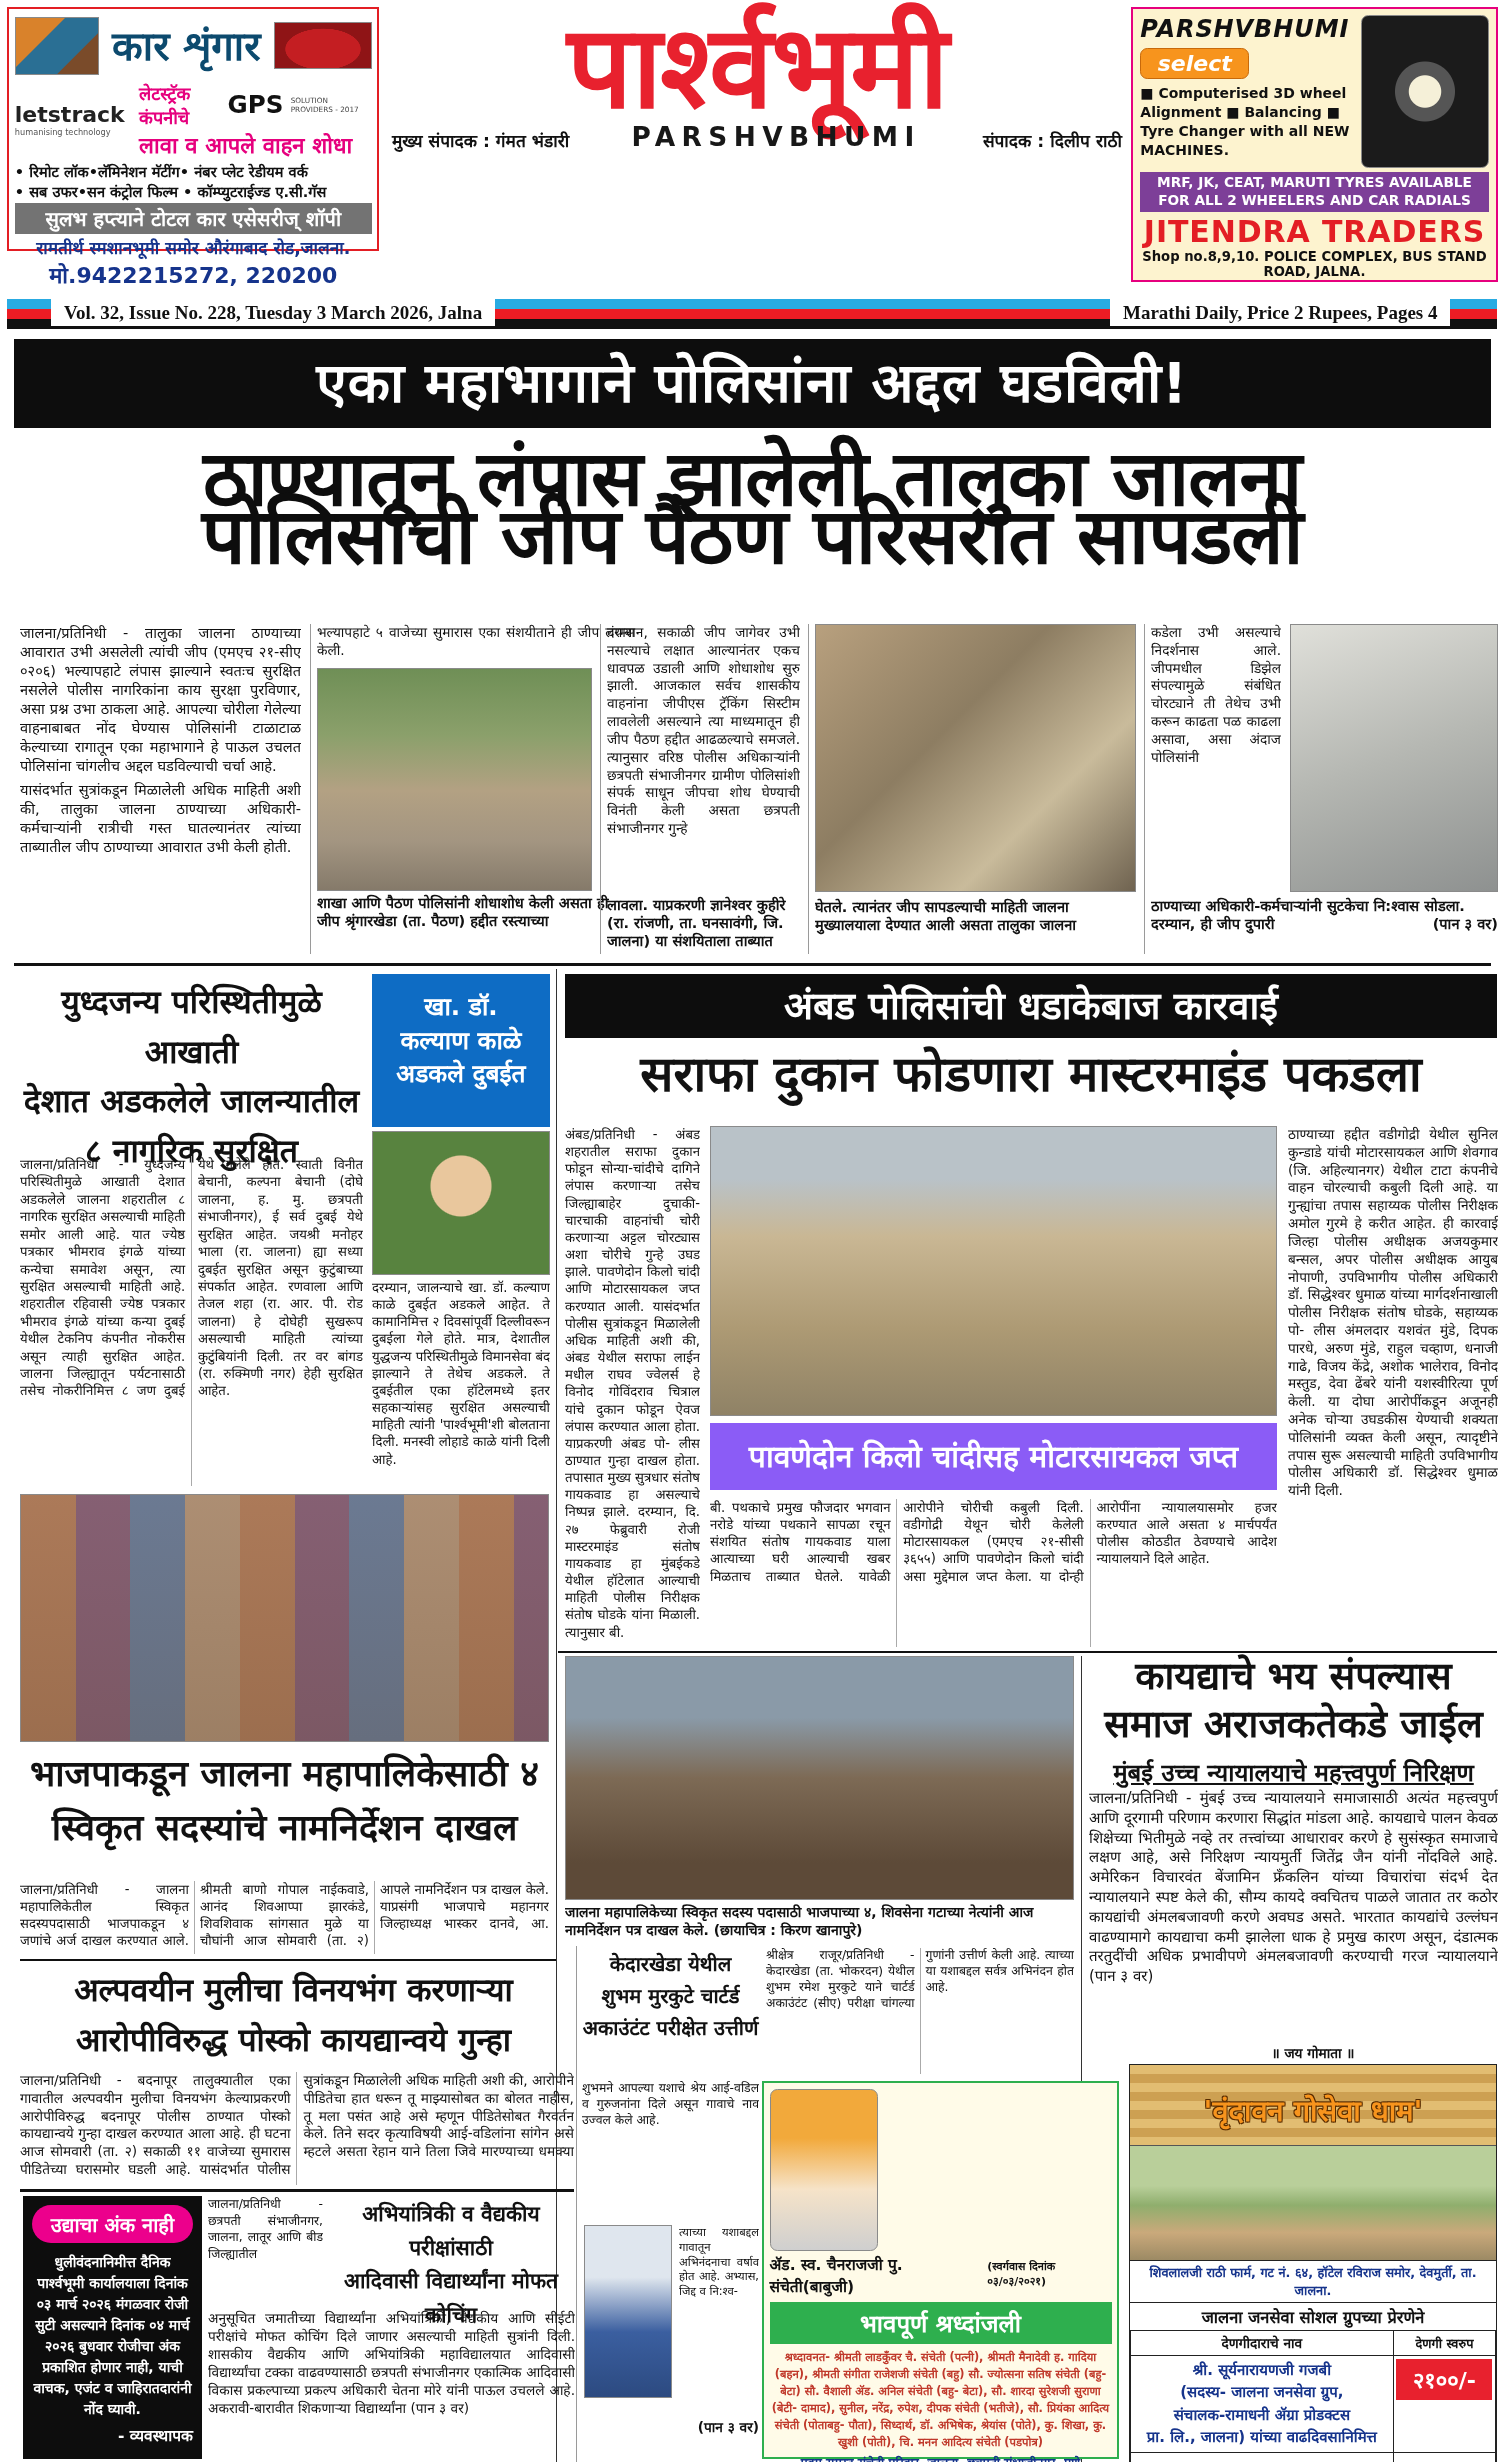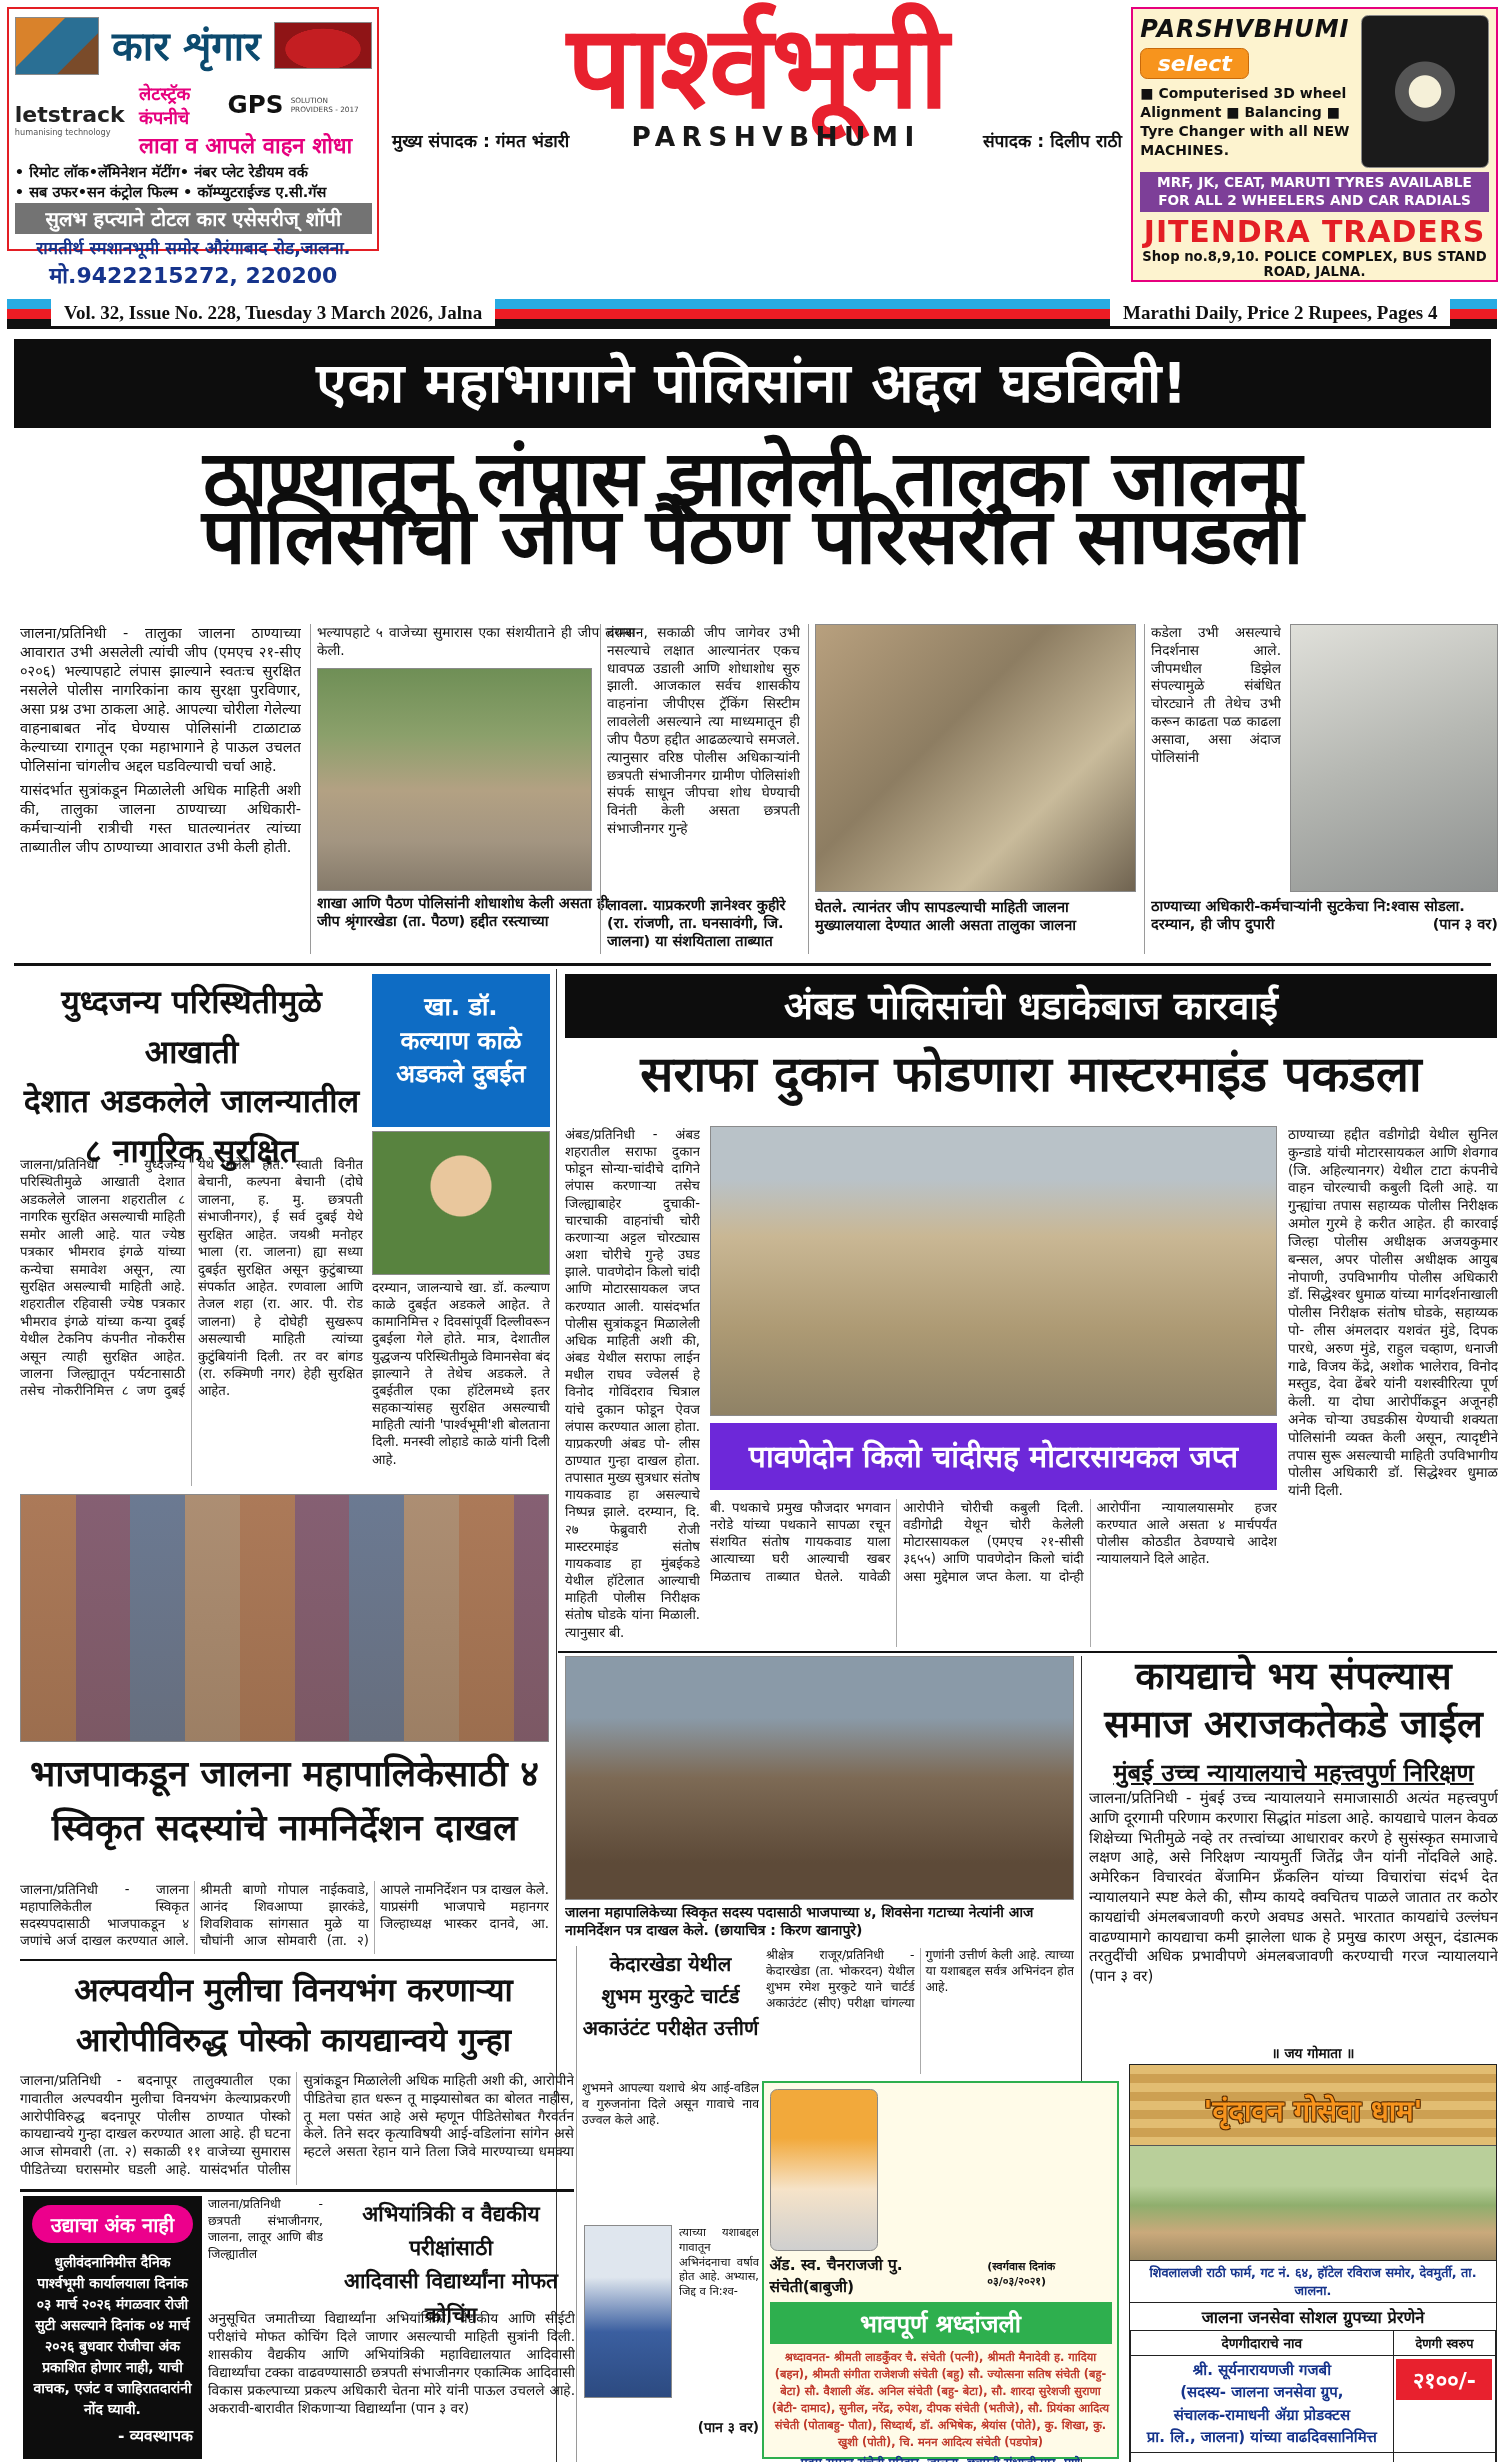--- a/index.html
+++ b/index.html
@@ -60,21 +60,21 @@
   .dl-box{position:absolute;top:0;background:#fff;font-family:"Liberation Serif","DejaVu Serif",serif;
           font-size:19px;font-weight:700;padding:2.7px 12.8px;white-space:nowrap;}
 
   #banner{left:13.7px;top:339px;width:1477px;height:89px;background:#0d0d0d;color:#fff;
           font-size:55px;font-weight:800;text-align:center;line-height:89px;letter-spacing:0.9px;}
   .bigline{position:absolute;left:13.7px;width:1477px;text-align:center;font-size:77px;font-weight:800;
            line-height:1.0;color:#0d0d0d;letter-spacing:-0.9px;}
   .body16{font-size:14.6px;line-height:1.3;}
 
   .blackband{background:#0d0d0d;color:#fff;font-weight:800;text-align:center;}
-  .magband{background:#6d28d9;color:#fff;font-weight:800;text-align:center;}
+  .magband{background:#8b5cf6;color:#fff;font-weight:800;text-align:center;}
 
   #kale-box{left:372px;top:974px;width:178px;height:153px;background:#0e6cc4;color:#fff;text-align:center;
             font-size:24.6px;font-weight:800;line-height:1.35;padding-top:16.4px;box-sizing:border-box;}
 
   
   #no-issue{left:23px;top:2196px;width:179px;height:263px;background:#0d0d0d;box-sizing:border-box;padding:9px 9px;}
   #no-issue .pill{background:#ec008c;border-radius:24px;color:#fff;font-size:20px;font-weight:800;text-align:center;padding:5.5px 1.8px;}
   #no-issue .bd{color:#fff;font-size:14px;line-height:1.5;text-align:center;margin-top:9px;font-weight:600;}
   #no-issue .sign{color:#fff;font-size:15.5px;font-weight:800;text-align:right;margin-top:3.6px;}
 

